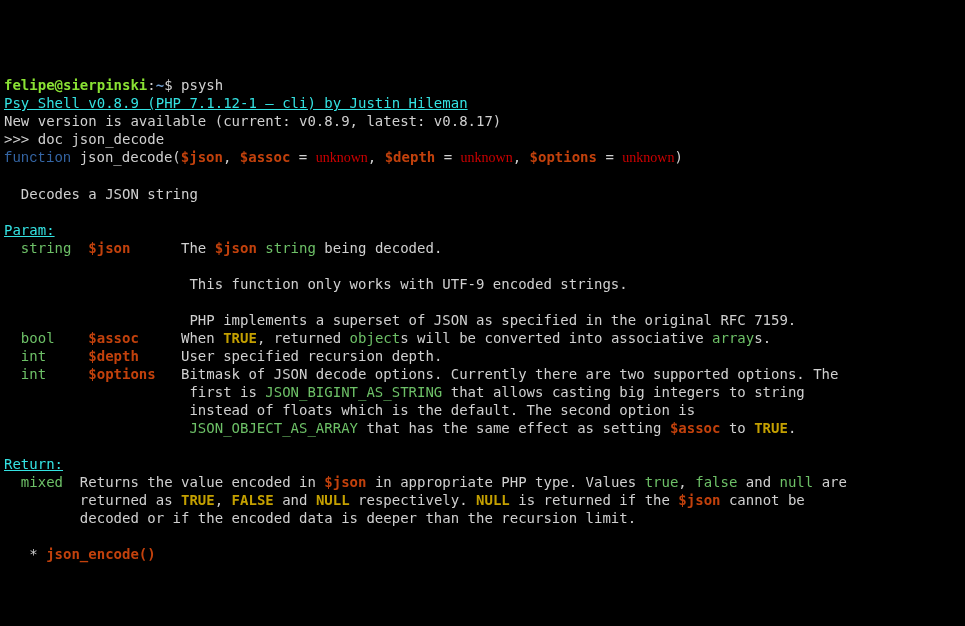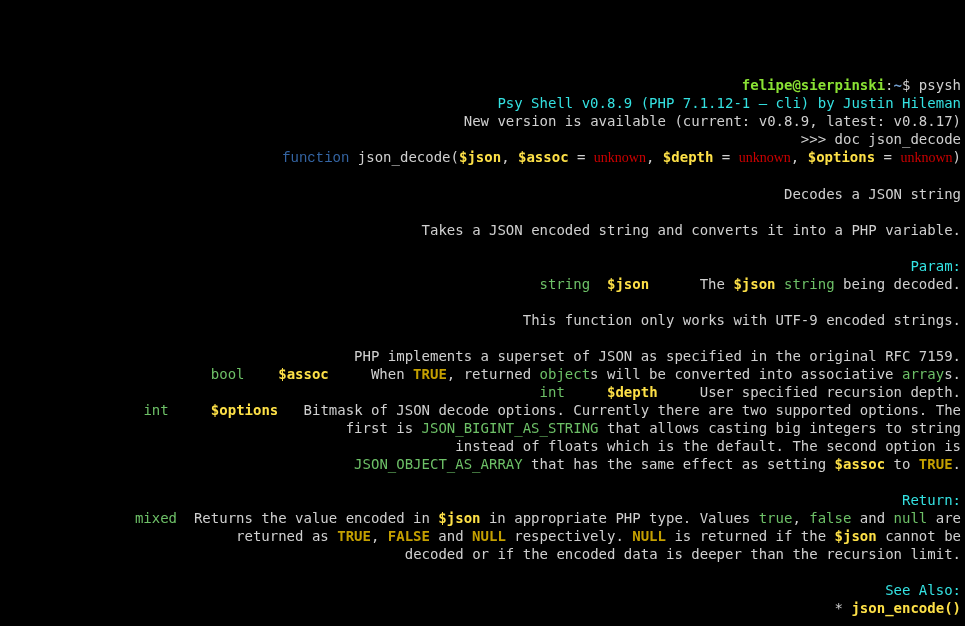--- a/index.html
+++ b/index.html
@@ -10,37 +10,36 @@
       font-size: 14px;
       line-height: 18px;
       padding: 4px;
       width: 965px;
       height: 626px;
       overflow: hidden;
       white-space: pre;
     }
     .green { color: #6dc067; }
     .bold-green { color: #8ae234; font-weight: bold; }
-    .cyan { color: #34e2e2; }
+    .cyan { color: #34e2e2; text-decoration: underline; }
     .blue { color: #3465a4; font-family: Liberation Mono, monospace; }
     .bold-blue { color: #729fcf; font-weight: bold; }
     .red { color: #cc0000; font-family: Liberation Serif, serif; }
     .yellow { color: #c4a000; font-weight: bold; }
-    .bold { font-weight: bold; color: #fde047; }
-    .line { display: block; text-align: right; }
+    .bold { font-weight: bold; color: #c2410c; }
+    .line { display: block; }
   </style>
 </head>
 <body>
 
 
 
 <div><span class="line"><span class="bold-green">felipe@sierpinski</span><span>:</span><span class="bold-blue">~</span><span>$ </span><span>psysh</span></span><span class="line cyan">Psy Shell v0.8.9 (PHP 7.1.12-1 — cli) by Justin Hileman</span><span class="line">New version is available (current: v0.8.9, latest: v0.8.17)</span><span class="line"><span>&gt;&gt;&gt; </span><span>doc json_decode</span></span><span class="line"><span class="blue">function</span><span> </span><span>json_decode(</span><span class="bold">$json</span><span>, </span><span class="bold">$assoc</span><span> = </span><span class="red">unknown</span><span>, </span><span class="bold">$depth</span><span> = </span><span class="red">unknown</span><span>, </span><span class="bold">$options</span><span> = </span><span class="red">unknown</span><span>)</span></span>
 <span class="line">  Decodes a JSON string</span>
-<span class="line">  Takes a JSON encoded string and converts it into a PHP variable.</span>
 <span class="line cyan">Param:</span><span class="line"><span class="green">  string</span><span class="bold">  $json    </span><span>  The </span><span class="bold">$json</span><span> </span><span class="green">string</span><span> being decoded.</span></span>
 <span class="line">                      This function only works with UTF-9 encoded strings.</span>
 <span class="line">                      PHP implements a superset of JSON as specified in the original RFC 7159.</span><span class="line"><span class="green">  bool  </span><span class="bold">  $assoc   </span><span>  When </span><span class="yellow">TRUE</span><span>, returned </span><span class="green">object</span><span>s will be converted into associative </span><span class="green">array</span><span>s.</span></span><span class="line"><span class="green">  int   </span><span class="bold">  $depth   </span><span>  User specified recursion depth.</span></span><span class="line"><span class="green">  int   </span><span class="bold">  $options </span><span>  Bitmask of JSON decode options. Currently there are two supported options. The</span></span><span class="line"><span>                      first is </span><span class="green">JSON_BIGINT_AS_STRING</span><span> that allows casting big integers to string</span></span><span class="line">                      instead of floats which is the default. The second option is</span><span class="line"><span>                      </span><span class="green">JSON_OBJECT_AS_ARRAY</span><span> that has the same effect as setting </span><span class="bold">$assoc</span><span> to </span><span class="yellow">TRUE</span><span>.</span></span>
 <span class="line cyan">Return:</span><span class="line"><span class="green">  mixed</span><span>  Returns the value encoded in </span><span class="bold">$json</span><span> in appropriate PHP type. Values </span><span class="green">true</span><span>, </span><span class="green">false</span><span> and </span><span class="green">null</span><span> are</span></span><span class="line"><span>         returned as </span><span class="yellow">TRUE</span><span>, </span><span class="yellow">FALSE</span><span> and </span><span class="yellow">NULL</span><span> respectively. </span><span class="yellow">NULL</span><span> is returned if the </span><span class="bold">$json</span><span> cannot be</span></span><span class="line">         decoded or if the encoded data is deeper than the recursion limit.</span>
-<span class="line cyan">See Also:</span><span class="line"><span>   * </span><span class="bold">json_encode()</span></span>
+<span class="line"><span>   * </span><span class="bold">json_encode()</span></span>
 </div>
 
 
 
 
 </body></html>

